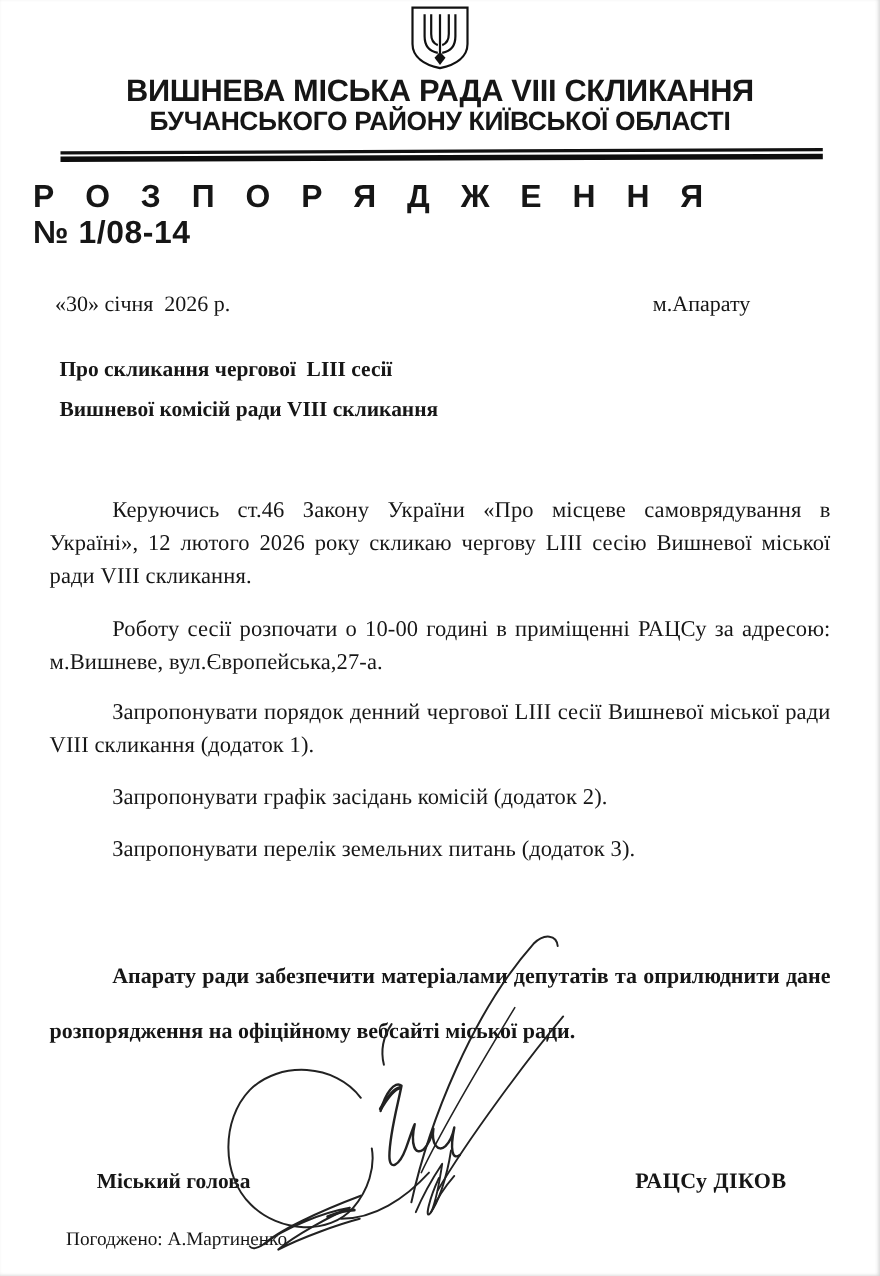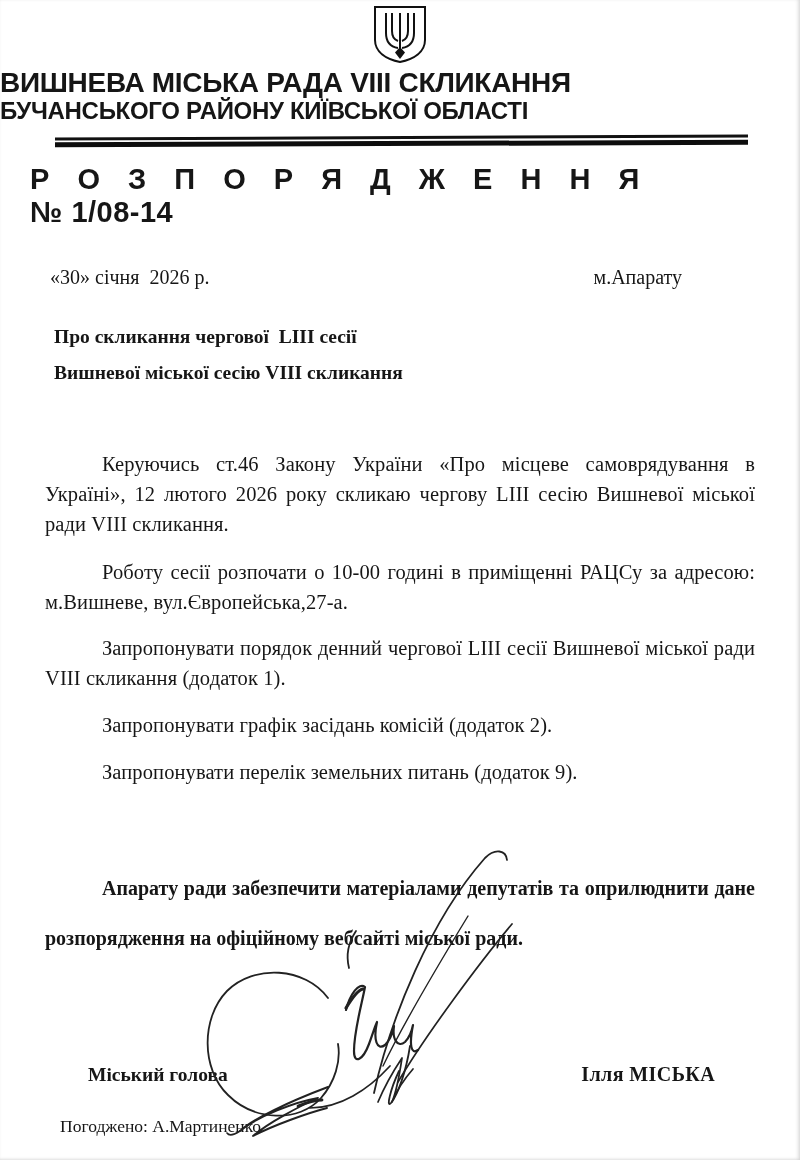--- a/index.html
+++ b/index.html
@@ -9,21 +9,21 @@
     margin:0 auto;
     background:#ffffff;
     overflow:hidden;
     font-family:"Liberation Serif","DejaVu Serif",serif;
     color:#161616;
     box-shadow:inset -3px 0 4px -2px #cfcfcf, inset 0 -2px 3px -1px #e3e3e3;
   }
   
   .emblem-wrap{display:flex;justify-content:center;padding-top:5px;}
   .org-name{
-    text-align:left;
+    text-align:center;
     font-family:"Liberation Sans","DejaVu Sans",sans-serif;
     font-weight:bold;
     line-height:1.12;
     letter-spacing:-0.3px;
   }
   .org-line1{font-size:28px;margin-top:3px;}
   .org-line2{font-size:24px;}
   .rule{margin:11px 52px 0 55px;}
   .rule .r-top{height:3px;background:#111;transform:rotate(-0.25deg);}
   .rule .r-gap{height:2px;}
@@ -123,34 +123,34 @@
     <span class="order-num">№ 1/08-14</span>
   </div>
 
   <div class="date-row">
     <span>«30» січня  2026 р.</span>
     <span>м.Апарату</span>
   </div>
 
   <div class="subject">
     <div>Про скликання чергової  LIII сесії</div>
-    <div>Вишневої міської сесію VIII скликання</div>
+    <div>Вишневої комісій ради VIII скликання</div>
   </div>
 
   <p class="body-p" id="p0">Керуючись ст.46 Закону України «Про місцеве самоврядування в Україні», 12 лютого 2026 року скликаю чергову LIII сесію Вишневої міської ради VIII скликання.</p>
   <p class="body-p" id="p1">Роботу сесії розпочати о 10-00 годині в приміщенні РАЦСу за адресою: м.Вишневе, вул.Європейська,27-а.</p>
   <p class="body-p" id="p2">Запропонувати порядок денний чергової LIII сесії Вишневої міської ради VIII скликання (додаток 1).</p>
   <p class="body-p" id="p3">Запропонувати графік засідань комісій (додаток 2).</p>
-  <p class="body-p" id="p4">Запропонувати перелік земельних питань (додаток 9).</p>
+  <p class="body-p" id="p4">Запропонувати перелік земельних питань (додаток 3).</p>
 
   <p class="directive">Апарату ради забезпечити матеріалами депутатів та оприлюднити дане розпорядження на офіційному вебсайті міської ради.</p>
 
   <div class="sign-row">
     <span class="sign-pos">Міський голова</span>
-    <span class="sign-name">Ілля МІСЬКА</span>
+    <span class="sign-name">РАЦСу ДІКОВ</span>
   </div>
   <div class="approval">Погоджено: А.Мартиненко</div>
 
   <svg class="sig-overlay" viewBox="0 0 430 320">
 
     <path d="M 178,158 C 155,127 104,124 77,151 C 51,178 51,229 78,255 C 104,281 149,283 171,258 C 185,242 191,221 188,204" stroke-width="1.8"></path>
 
     <path d="M 160,268 C 190,268 218,250 240,226" stroke-width="1.7"></path>
 
     <path d="M 224,253 C 240,180 280,80 335,18 C 345,8 356,10 357,20" stroke-width="1.8"></path>

